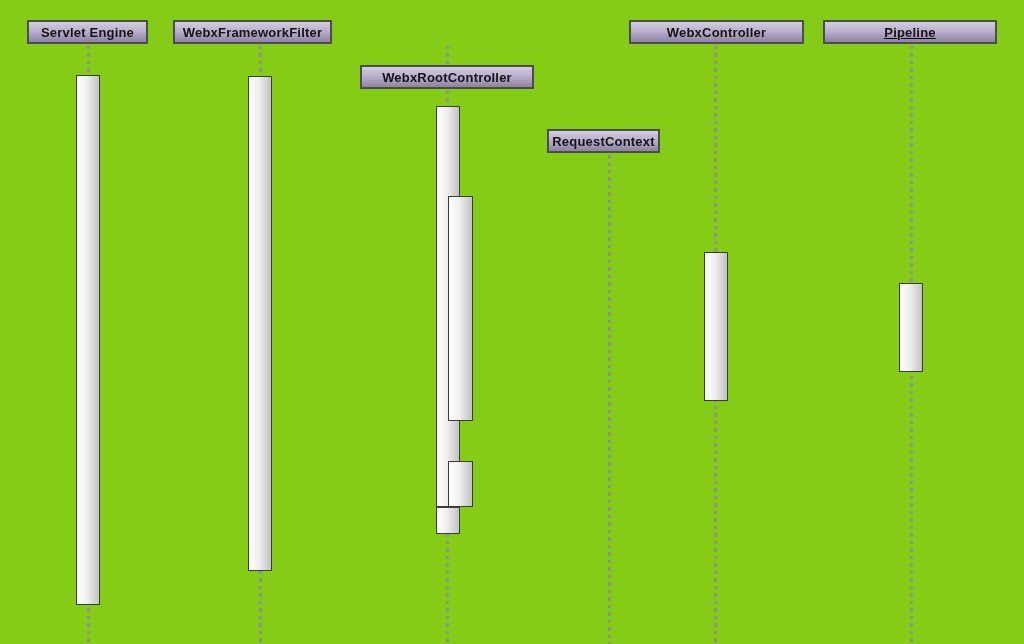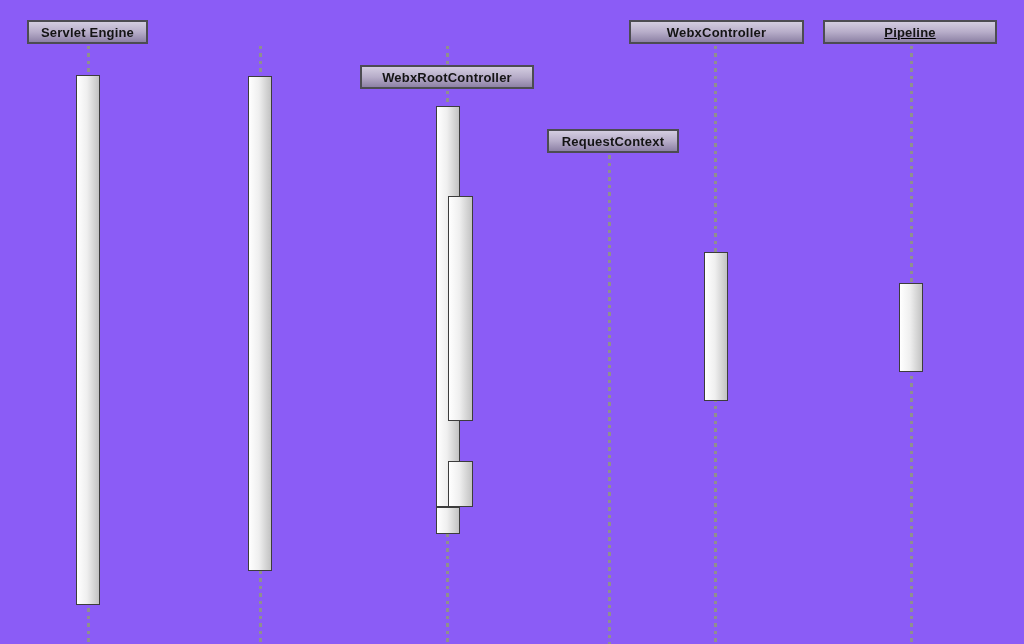--- a/index.html
+++ b/index.html
@@ -6,21 +6,21 @@
   html, body {
     margin: 0;
     padding: 0;
     background: #000000;
     font-family: "Liberation Sans", "DejaVu Sans", sans-serif;
   }
   .diagram {
     position: relative;
     width: 1024px;
     height: 644px;
-    background: #8b5cf6;
+    background: #84cc16;
     overflow: hidden;
   }
 
   
   .lifeline {
     position: absolute;
     width: 3px;
     background: repeating-linear-gradient(
       to bottom,
       #8f8f8f 0px, #8f8f8f 3.5px,
@@ -67,21 +67,21 @@
   .hdr span {
     font-size: 13px;
     font-weight: bold;
     color: #141414;
     letter-spacing: 0.2px;
     white-space: nowrap;
   }
   .hdr-servlet    { left: 27px;  top: 20px;  width: 121px; }
   .hdr-filter     { left: 173px; top: 20px;  width: 159px; }
   .hdr-root       { left: 360px; top: 20px;  width: 174px; margin-top: 45px; }
-  .hdr-reqctx     { left: 547px; top: 129px; width: 132px; }
+  .hdr-reqctx     { left: 547px; top: 129px; width: 113px; }
   .hdr-controller { left: 629px; top: 20px;  width: 175px; }
   .hdr-pipeline   { left: 823px; top: 20px;  width: 174px; text-decoration: underline; }
 </style>
 </head>
 <body>
 
 <div class="diagram">
 
   <div class="lifeline ll-servlet"></div>
   <div class="lifeline ll-filter"></div>
@@ -95,20 +95,23 @@
   <div class="bar bar-root-main"></div>
   <div class="bar nested bar-root-nest1"></div>
   <div class="bar nested bar-root-nest2"></div>
   <div class="bar nested bar-root-tail"></div>
   <div class="bar bar-controller"></div>
   <div class="bar bar-pipeline"></div>
 
   <div class="hdr hdr-servlet">
     <span>Servlet Engine</span>
   </div>
+  <div class="hdr hdr-filter">
+    <span>WebxFrameworkFilter</span>
+  </div>
   <div class="hdr hdr-root">
     <span>WebxRootController</span>
   </div>
   <div class="hdr hdr-reqctx">
     <span>RequestContext</span>
   </div>
   <div class="hdr hdr-controller">
     <span>WebxController</span>
   </div>
   <div class="hdr hdr-pipeline">

